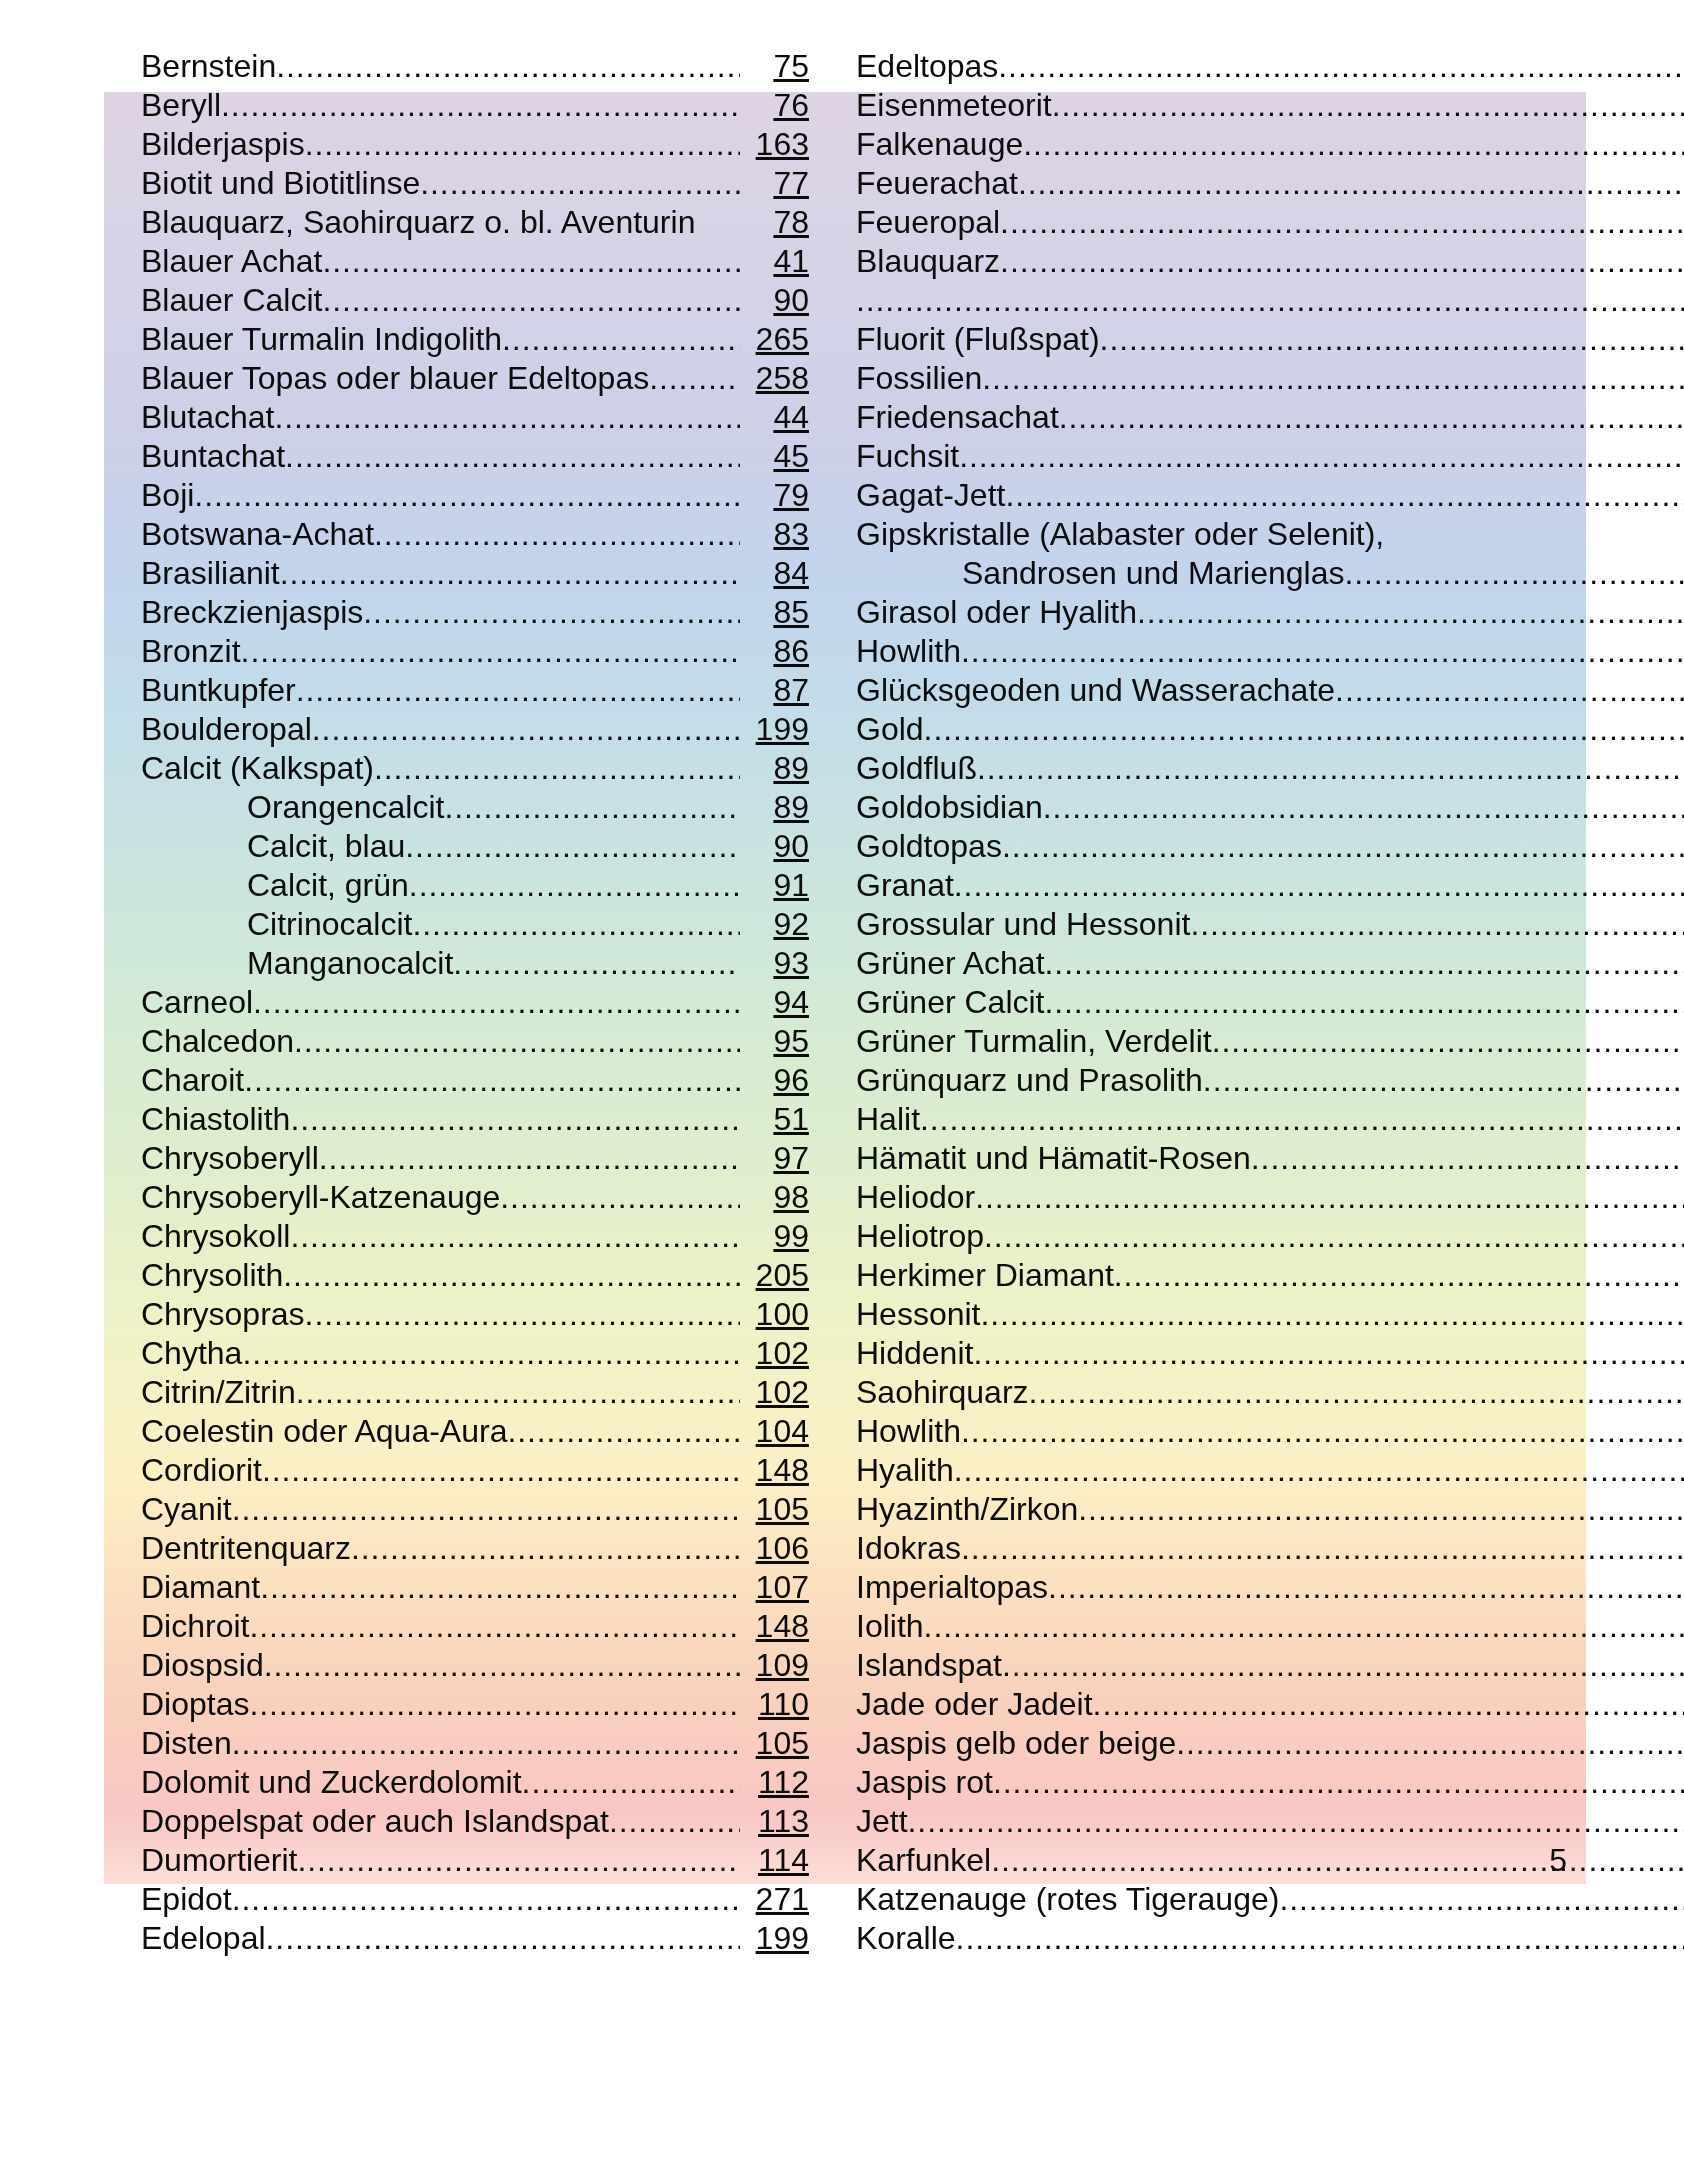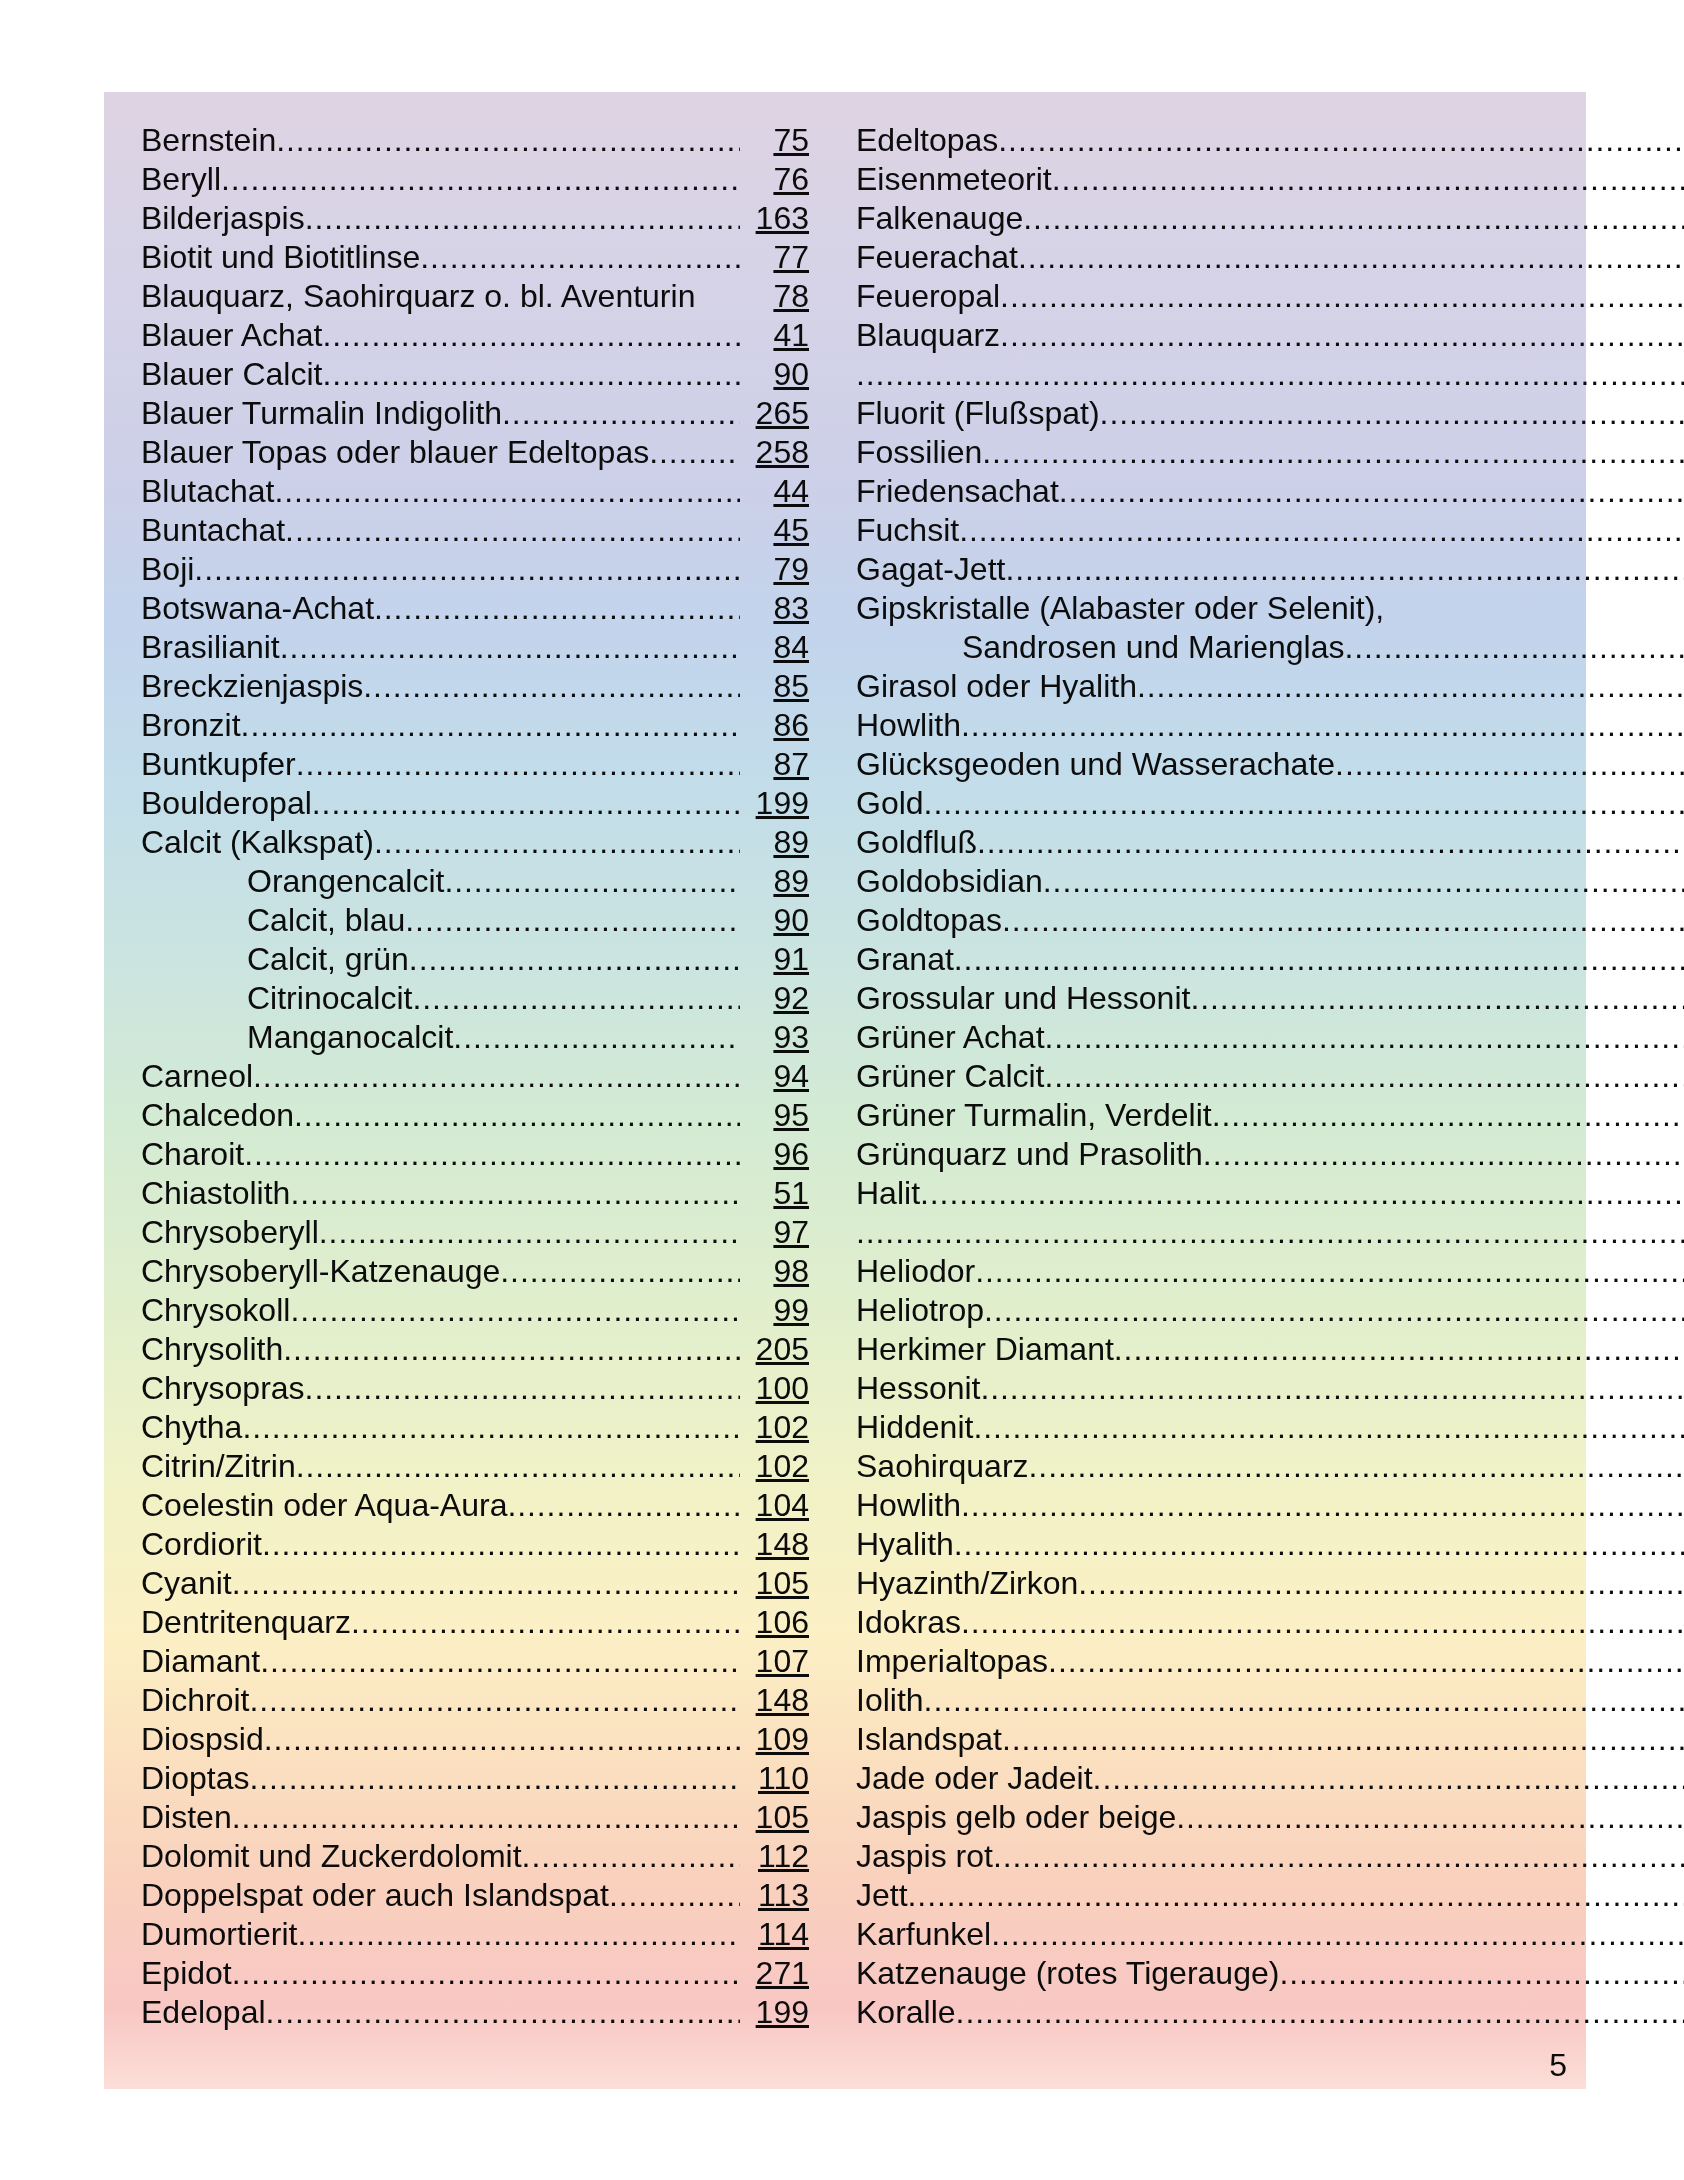--- a/index.html
+++ b/index.html
@@ -3,37 +3,38 @@
 <meta charset="utf-8">
 <style>
   html,body{margin:0;padding:0;}
   body{
     width:1685px;height:2181px;position:relative;background:#ffffff;
     font-family:"Liberation Sans","DejaVu Sans",sans-serif;
     color:#0c0c0c;
     -webkit-font-smoothing:antialiased;
   }
   .sheet{
-    position:absolute;left:104px;top:92px;width:1482px;height:1997px;
+    position:absolute;left:104px;top:92px;width:1482px;height:1792px;
     display:flex;flex-direction:row;
     background:linear-gradient(to bottom,
       #ded3e3 0%,
       #d6d3e7 9%,
       #cdd0e8 19%,
       #c2d4ec 27%,
       #c2dcea 34%,
       #c9e3e2 42%,
       #d3ead4 51%,
       #dfeecd 60%,
       #f0f2c7 69%,
       #fcf0c5 77%,
       #fbe1c0 83%,
       #f9d0bd 90%,
       #f8c7c4 96%,
       #fcded8 100%);
+    align-items:center;
   }
   .col{box-sizing:border-box;font-size:32px;line-height:39px;}
   .col-left{width:729px;padding:29px 24px 0 37px;}
   .divider{width:4.3px;background:#000000;}
   .col-right{flex:1;padding:29px 49px 0 23px;}
   .row{display:flex;align-items:baseline;height:39px;}
   .row.indent{padding-left:106px;}
   .label{white-space:nowrap;}
   .dots{flex:1;overflow:hidden;white-space:nowrap;}
   .dots::after{
@@ -406,20 +407,21 @@
       </div>
       <div class="row">
         <span class="label">Grünquarz und Prasolith</span>
         <span class="dots"></span>
       </div>
       <div class="row">
         <span class="label">Halit</span>
         <span class="dots"></span>
       </div>
       <div class="row">
+        <span class="label">Hämatit und Hämatit-Rosen</span>
         <span class="dots"></span>
       </div>
       <div class="row">
         <span class="label">Heliodor</span>
         <span class="dots"></span>
       </div>
       <div class="row">
         <span class="label">Heliotrop</span>
         <span class="dots"></span>
       </div>

